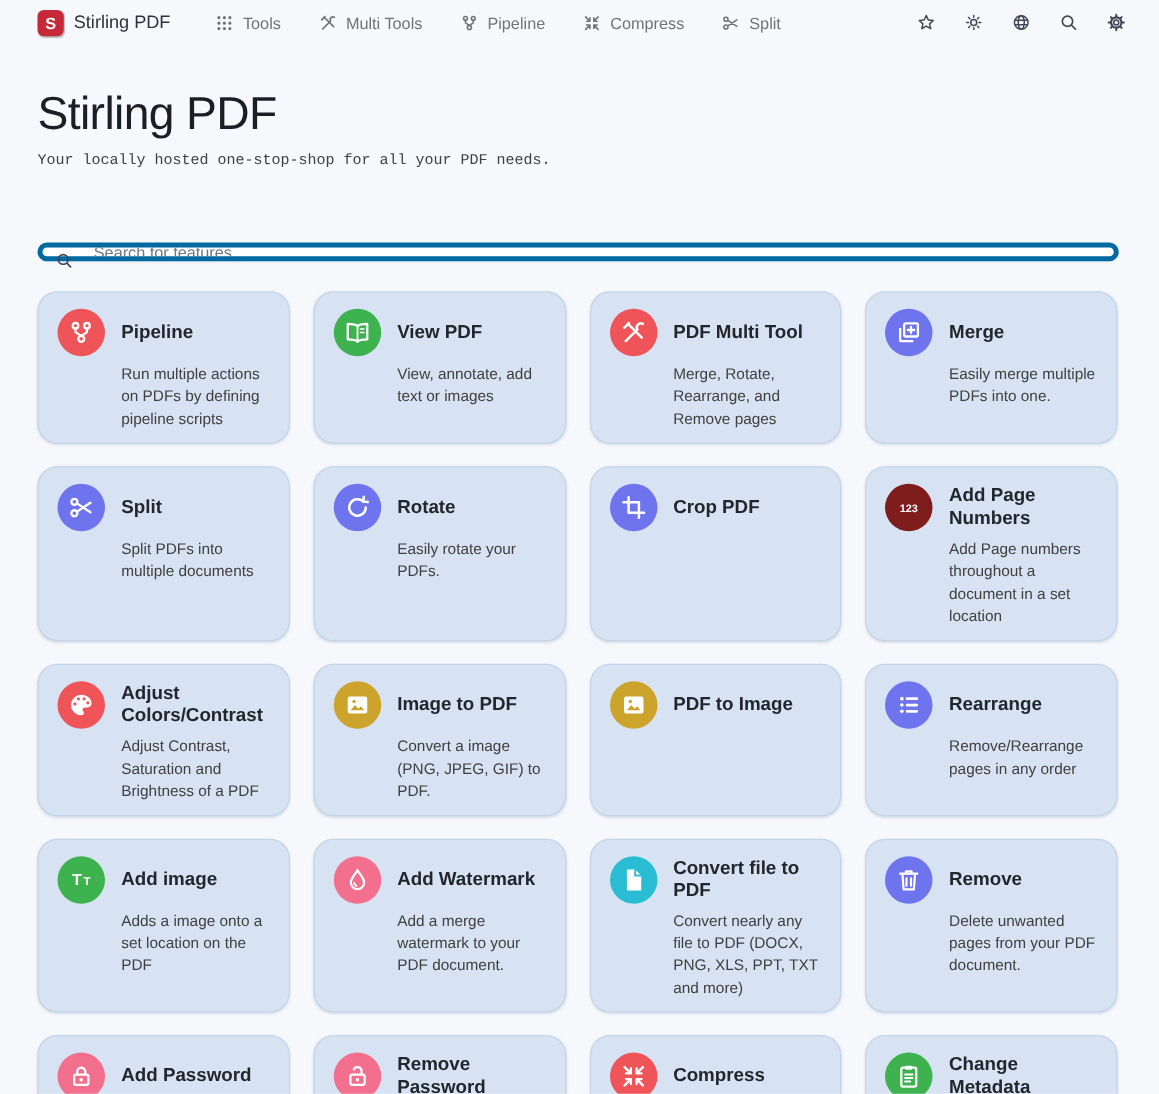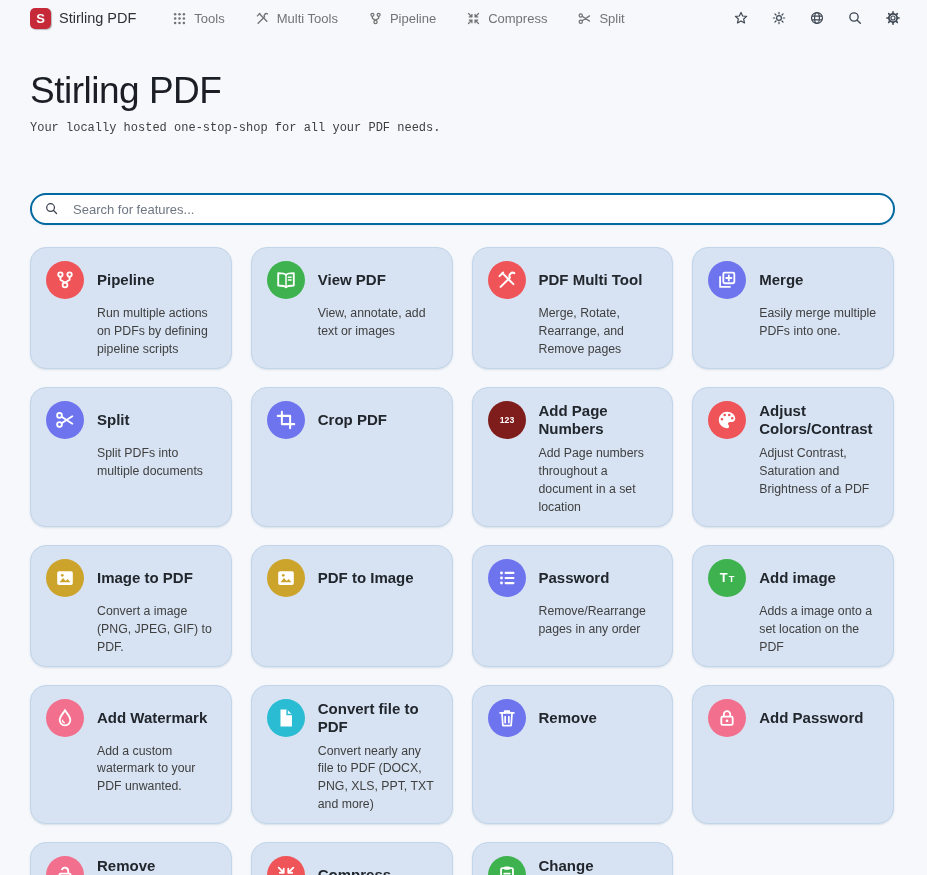--- a/index.html
+++ b/index.html
@@ -26,21 +26,21 @@
   .nav-actions { margin-left:auto; display:flex; gap:22px; align-items:center; }
   .icon-btn { background:none; border:none; padding:0; margin:0; color:#3f4854; cursor:pointer; line-height:0; }
   .icon-btn svg { width:16px; height:16px; display:block; }
   
   .hero { padding:0 30px; }
   .hero h1 { margin:36px 0 0 0; font-size:37px; font-weight:400; letter-spacing:-.5px; color:#1b1e24; }
   .hero p { margin:9px 0 0 0; font-size:12px; color:#404040;font-family:Liberation Mono, monospace; }
   
   .search-wrap { position:relative; margin:58px 32px 0 30px; }
   .search-input {
-    width:100%; height:32px; border-radius:17px; border:2px solid #0369a1;
+    width:100%; height:15px; border-radius:17px; border:4px solid #0369a1;
     background:#fff; padding:0 16px 0 41px; font-size:13px; color:#333;
     font-family:"Liberation Sans",sans-serif; outline:none;
     box-shadow: 0 1px 2px rgba(100,110,130,.08);
   }
   .search-input::placeholder { color:#6e7683; }
   .search-wrap .mag { position:absolute; left:14px; top:8px; color:#3a424f; line-height:0; }
   .search-wrap .mag svg { width:15px; height:15px; }
   
   .grid {
     margin-top:22px; padding:0 33px 18px 30px;
@@ -253,20 +253,32 @@
           </g>
         </svg>
       </span>
     <span class="card-title">Split</span>
     <p class="card-desc">Split PDFs into multiple documents</p>
   </div>
     <div class="card">
     <span class="icon-circle" style="background: rgb(110, 115, 238);">
         <svg viewBox="0 0 24 24">
           <g fill="none" stroke="currentColor" stroke-width="2.2" stroke-linecap="round" stroke-linejoin="round">
+            <path d="M19.2 12 a7.2 7.2 0 1 1 -2.4 -5.4"></path>
+            <path d="M17.5 2.7 L16.9 6.8 L21 7.3"></path>
+          </g>
+        </svg>
+      </span>
+    <span class="card-title">Rotate</span>
+    <p class="card-desc">Easily rotate your PDFs.</p>
+  </div>
+    <div class="card">
+    <span class="icon-circle" style="background: rgb(110, 115, 238);">
+        <svg viewBox="0 0 24 24">
+          <g fill="none" stroke="currentColor" stroke-width="2.2" stroke-linecap="round" stroke-linejoin="round">
             <path d="M7.5 3 V16.5 H21"></path>
             <path d="M3 7.5 H16.5 V21"></path>
           </g>
         </svg>
       </span>
     <span class="card-title">Crop PDF</span>
   </div>
     <div class="card">
     <span class="icon-circle" style="background: #7f1d1d;">
         <svg viewBox="0 0 24 24">
@@ -312,42 +324,42 @@
           <g fill="currentColor">
             <circle cx="6" cy="6.5" r="1.6"></circle>
             <circle cx="6" cy="12" r="1.6"></circle>
             <circle cx="6" cy="17.5" r="1.6"></circle>
           </g>
           <g stroke="currentColor" stroke-width="2.4" stroke-linecap="round">
             <path d="M10.5 6.5 H19 M10.5 12 H19 M10.5 17.5 H19"></path>
           </g>
         </svg>
       </span>
-    <span class="card-title">Password</span>
+    <span class="card-title">Rearrange</span>
     <p class="card-desc">Remove/Rearrange pages in any order</p>
   </div>
     <div class="card">
     <span class="icon-circle" style="background: rgb(61, 178, 78);">
         <svg viewBox="0 0 24 24">
           <text x="4" y="16.5" font-size="14" font-weight="bold" fill="currentColor" font-family="Liberation Sans, sans-serif">T</text>
           <text x="14" y="16.5" font-size="10" font-weight="bold" fill="currentColor" font-family="Liberation Sans, sans-serif">T</text>
         </svg>
       </span>
     <span class="card-title">Add image</span>
     <p class="card-desc">Adds a image onto a set location on the PDF</p>
   </div>
     <div class="card">
     <span class="icon-circle" style="background: rgb(242, 112, 142);">
         <svg viewBox="0 0 24 24">
           <path fill="none" stroke="currentColor" stroke-width="2" d="M12 3.6 C9.5 7.5 6.2 10.6 6.2 14.2 a5.8 5.8 0 0 0 11.6 0 C17.8 10.6 14.5 7.5 12 3.6 z"></path>
           <path fill="none" stroke="currentColor" stroke-width="1.5" stroke-linecap="round" d="M9.2 14.5 a2.8 2.8 0 0 0 2 2.6"></path>
         </svg>
       </span>
     <span class="card-title">Add Watermark</span>
-    <p class="card-desc">Add a custom watermark to your PDF unwanted.</p>
+    <p class="card-desc">Add a merge watermark to your PDF document.</p>
   </div>
     <div class="card">
     <span class="icon-circle" style="background: rgb(41, 188, 210);">
         <svg viewBox="0 0 24 24">
           <path fill="currentColor" d="M6 2.8 h7.2 L18.5 8.1 V21.2 H6 z"></path>
           <path d="M13.2 2.8 v5.3 h5.3" fill="none" stroke="#29bcd2" stroke-width="1.6"></path>
         </svg>
       </span>
     <span class="card-title">Convert file to PDF</span>
     <p class="card-desc">Convert nearly any file to PDF (DOCX, PNG, XLS, PPT, TXT and more)</p>
@@ -357,20 +369,21 @@
         <svg viewBox="0 0 24 24">
           <g fill="none" stroke="currentColor" stroke-width="1.9" stroke-linecap="round" stroke-linejoin="round">
             <path d="M4.5 6.5 h15"></path>
             <path d="M9.5 6.3 V4.4 h5 v1.9"></path>
             <path d="M6.5 6.8 l1 13.4 h9 l1 -13.4"></path>
             <path d="M10 10.5 v6.5 M14 10.5 v6.5"></path>
           </g>
         </svg>
       </span>
     <span class="card-title">Remove</span>
+    <p class="card-desc">Delete unwanted pages from your PDF document.</p>
   </div>
     <div class="card">
     <span class="icon-circle" style="background: rgb(242, 112, 142);">
         <svg viewBox="0 0 24 24">
           <g fill="none" stroke="currentColor" stroke-width="2">
             <rect x="5.8" y="10.5" width="12.4" height="9" rx="1.6"></rect>
             <path d="M8.5 10.5 V8 a3.5 3.5 0 0 1 7 0 v2.5"></path>
           </g>
           <circle cx="12" cy="15" r="1.5" fill="currentColor"></circle>
         </svg>

